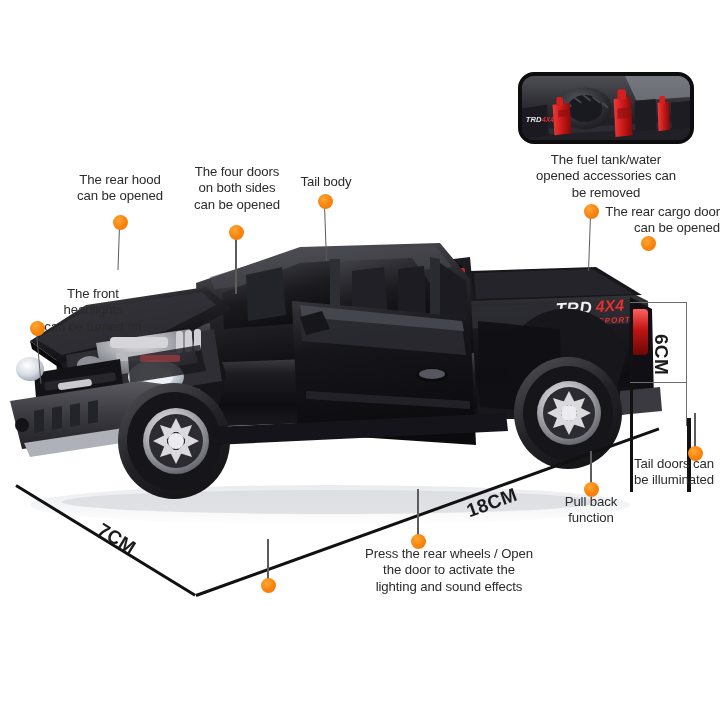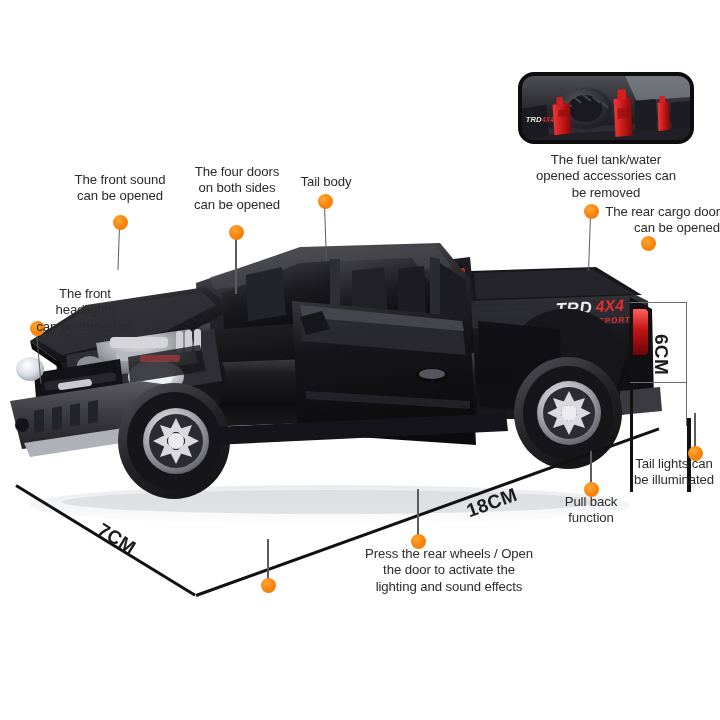--- a/index.html
+++ b/index.html
@@ -418,40 +418,40 @@
   <div class="pin up" style="left:418px; top:541px;">
     <div class="stem" style="height:48px;"></div>
     <div class="dot"></div>
   </div>
 
   <div class="pin up" style="left:268px; top:585px;">
     <div class="stem" style="height:42px;"></div>
     <div class="dot"></div>
   </div>
 
-  <div class="label" style="left:42px; top:172px; width:156px;">The front sound
+  <div class="label" style="left:42px; top:172px; width:156px;">The rear hood
 can be opened</div>
 
   <div class="label" style="left:166px; top:164px; width:142px;">The four doors
 on both sides
 can be opened</div>
 
   <div class="label" style="left:278px; top:174px; width:96px;">Tail body</div>
 
-  <div class="label" style="left:8px; top:286px; width:134px;padding-left:20px;">The front headlights
+  <div class="label" style="left:16px; top:286px; width:134px;padding-left:20px;">The front headlights
 can be turned on</div>
 
   <div class="label" style="left:600px; top:204px; width:120px; text-align:right;">The rear cargo door
 can be opened</div>
 
   <div class="label" style="left:498px; top:152px; width:216px;">The fuel tank/water
 opened accessories can
 be removed</div>
 
-  <div class="label" style="left:628px; top:456px; width:92px; text-align:center;">Tail lights can
+  <div class="label" style="left:628px; top:456px; width:92px; text-align:center;">Tail doors can
 be illuminated</div>
 
   <div class="label" style="left:340px; top:546px; width:218px;">Press the rear wheels / Open
 the door to activate the
 lighting and sound effects</div>
 
   <div class="label" style="left:544px; top:494px; width:94px; text-align:center;">Pull back
 function</div>
 
 

